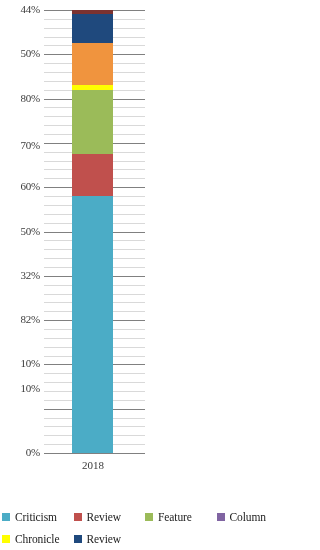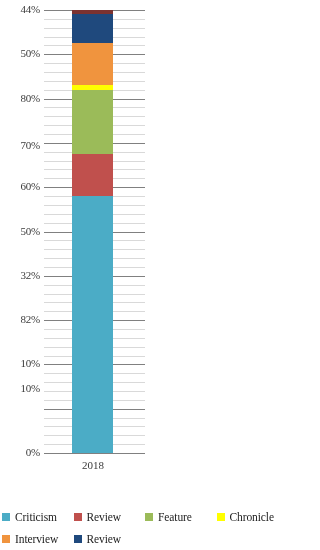--- a/index.html
+++ b/index.html
@@ -192,26 +192,26 @@
       </div>
       <div class="legend-item">
         <span class="legend-swatch" style="background: rgb(192, 80, 77);"></span>
         <span class="legend-label">Review</span>
       </div>
       <div class="legend-item">
         <span class="legend-swatch" style="background: rgb(155, 187, 89);"></span>
         <span class="legend-label">Feature</span>
       </div>
       <div class="legend-item">
+        <span class="legend-swatch" style="background: rgb(128, 100, 162);"></span>
+        <span class="legend-label">Column</span>
+      </div>
+      <div class="legend-item">
         <span class="legend-swatch" style="background: rgb(255, 255, 0);"></span>
         <span class="legend-label">Chronicle</span>
       </div>
       <div class="legend-item">
-        <span class="legend-swatch" style="background: rgb(240, 148, 62);"></span>
-        <span class="legend-label">Interview</span>
-      </div>
-      <div class="legend-item">
         <span class="legend-swatch" style="background: rgb(31, 73, 125);"></span>
         <span class="legend-label">Review</span>
       </div>
     </div>
 
 </div>
 
 </body></html>

